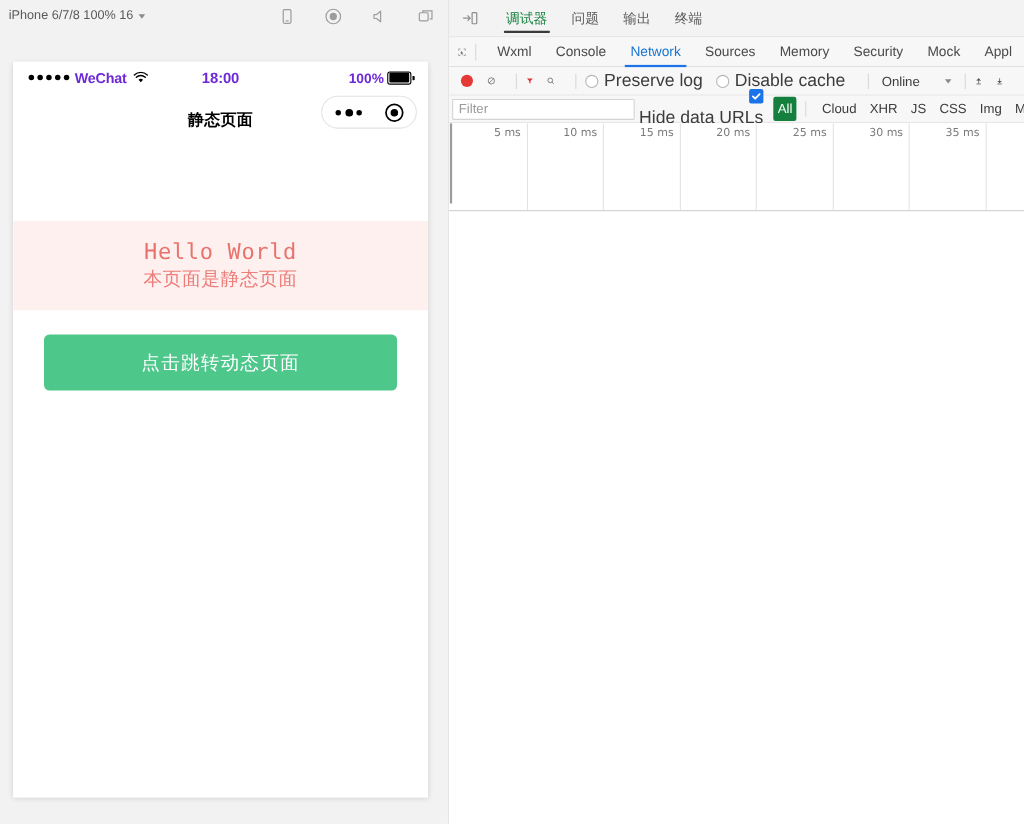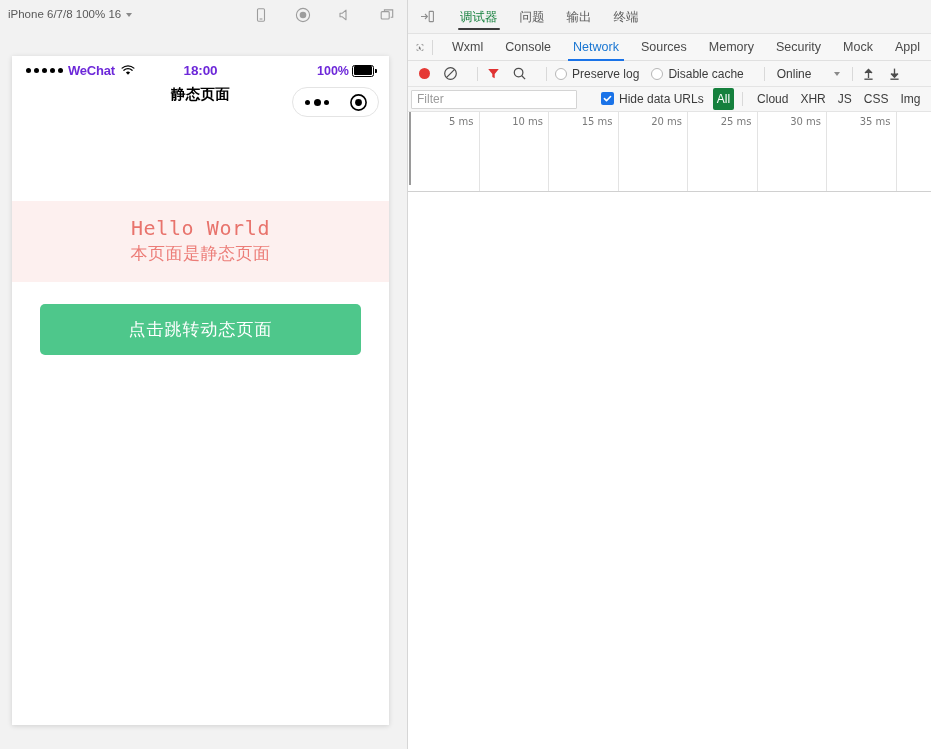--- a/index.html
+++ b/index.html
@@ -70,21 +70,21 @@
   }
   .battery { width: 25px; height: 12px; position: relative; display:block; }
   .battery .shell {
     position: absolute; inset: 0 3px 0 0;
     border: 1.2px solid #000; border-radius: 2.5px;
   }
   .battery .fill { position: absolute; left: 1.8px; top: 1.8px; bottom: 1.8px; right: 4.6px; background: #000; border-radius: 1px; }
   .battery .nub { position: absolute; right: 0; top: 4px; width: 2px; height: 4px; background: #000; border-radius: 0 1px 1px 0; }
 
   .nav-bar {
-    height: 34px; display: flex; align-items: flex-start;
+    height: 34px; display: flex; align-items: flex-end;
     justify-content: center; position: relative; background: #fff;
   }
   .nav-title { font-size: 14.5px; color: #000; font-weight: 600; letter-spacing: .3px; }
   .capsule {
     position: absolute; right: 10px; top: 50%; transform: translateY(-50%);
     width: 87px; height: 30px; border: 1px solid #e4e4e4;
     border-radius: 15px; display: flex; align-items: center;
     justify-content: space-around; background: rgba(255,255,255,.6);
     cursor: pointer;
   }
@@ -161,40 +161,40 @@
 
   .net-toolbar {
     height: 26px; background: #f7f7f7; display: flex; align-items: center;
     padding: 0 8px; gap: 0; border-bottom: 1px solid #e4e4e4; flex: 0 0 26px;
   }
   .tb-ic { width: 15px; height: 15px; margin-right: 11px; cursor: pointer; display:block;}
   .tb-ic:first-child { margin-left: 2px; }
   .rec-dot { width: 11px; height: 11px; border-radius: 50%; background: #e53935; margin: 0 13px 0 3px; cursor: pointer; flex:0 0 11px;}
   .chk-wrap { display: flex; align-items: center; gap: 5px; cursor: pointer; margin-right: 12px; }
   .chk-circle { width: 12px; height: 12px; border: 1.3px solid #b6b6b6; border-radius: 50%; background: #fff; flex:0 0 12px;}
-  .tb-label { font-size: 12px; color: #3c3c3c; white-space: nowrap; }
+  .tb-label { font-size: 16px; color: #3c3c3c; white-space: nowrap; }
   .online-sel { display: flex; align-items: center; gap: 22px; font-size: 12px; color: #3c3c3c; cursor: pointer; margin: 14px 4px; }
   .sep2 { width: 1px; height: 14px; background: #d9d9d9; margin: 0 8px; flex:0 0 1px;}
 
   .filter-bar {
     height: 25px; background: #f7f7f7; display: flex; align-items: center;
     padding: 0 4px 0 3px; border-bottom: 1px solid #e4e4e4; flex: 0 0 25px;
   }
   .filter-input {
     width: 166px; height: 19px; border: 1px solid #d4d4d4; background: #fff;
     font-size: 12px; color: #333; padding: 0 5px; outline: none;
     font-family: inherit; border-radius: 1px;
   }
   .filter-input::placeholder { color: #9b9b9b; }
   .chk-blue {
     width: 13px; height: 13px; border-radius: 2px; background: #1a73e8;
     display: flex; align-items: center; justify-content: center; flex:0 0 13px;
   }
   .chk-blue svg { width: 9px; height: 9px; display:block; }
-  .hide-urls { display: flex; align-items: flex-start; gap: 5px; margin-left: 24px; cursor: pointer; }
+  .hide-urls { display: flex; align-items: flex-end; gap: 5px; margin-left: 4px; cursor: pointer; flex-direction: column; }
   .pill-all {
     margin-left: 9px; background: #15803d; color: #fff; font-size: 12px;
     padding: 3px 4px; border-radius: 2px; cursor: pointer; line-height:1.35;
   }
   .type-sep { width: 1px; height: 14px; background: #d9d9d9; margin: 0 8px; flex:0 0 1px;}
   .type-f { font-size: 12px; color: #3c3c3c; padding: 0 6px; cursor: pointer; white-space: nowrap; }
 
   .timeline {
     height: 80px; background: #fff; position: relative;
     border-bottom: 1px solid #d0d0d0; flex: 0 0 80px; overflow: hidden;

